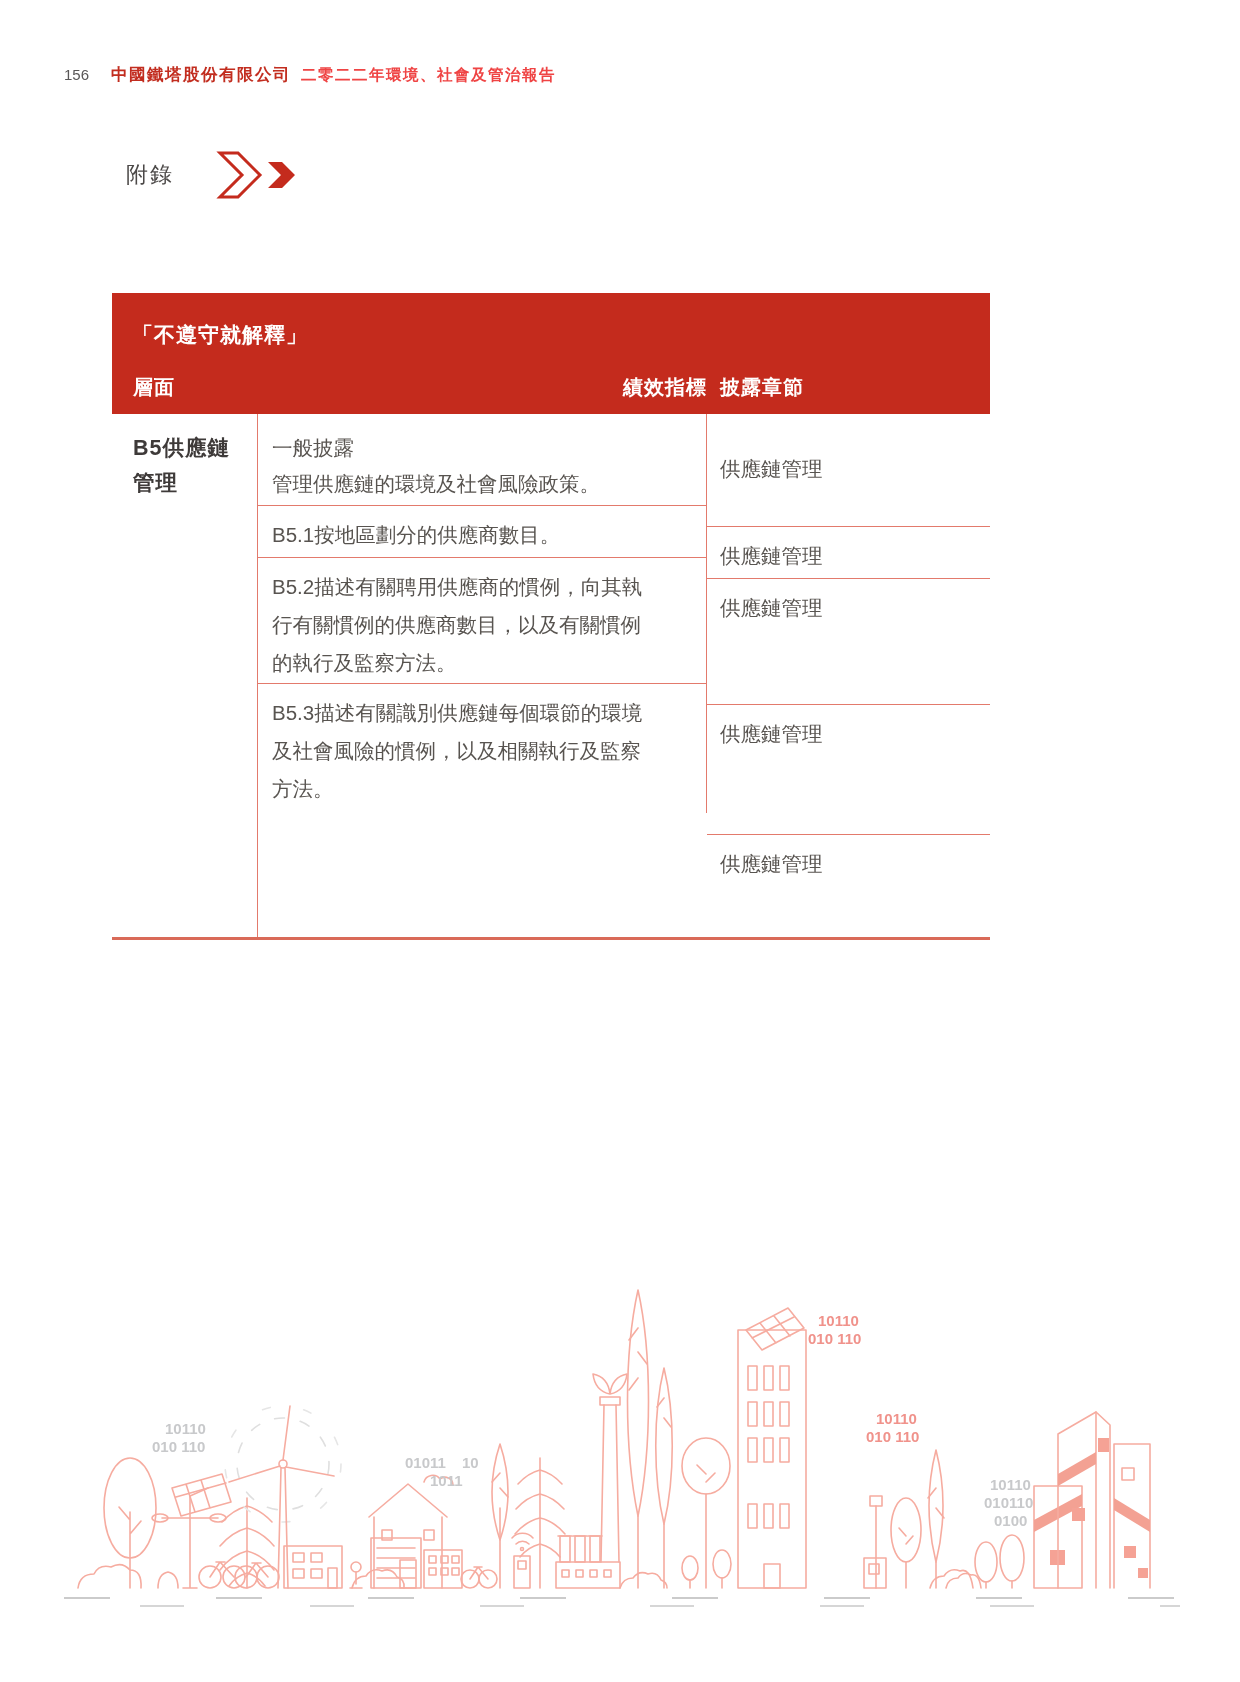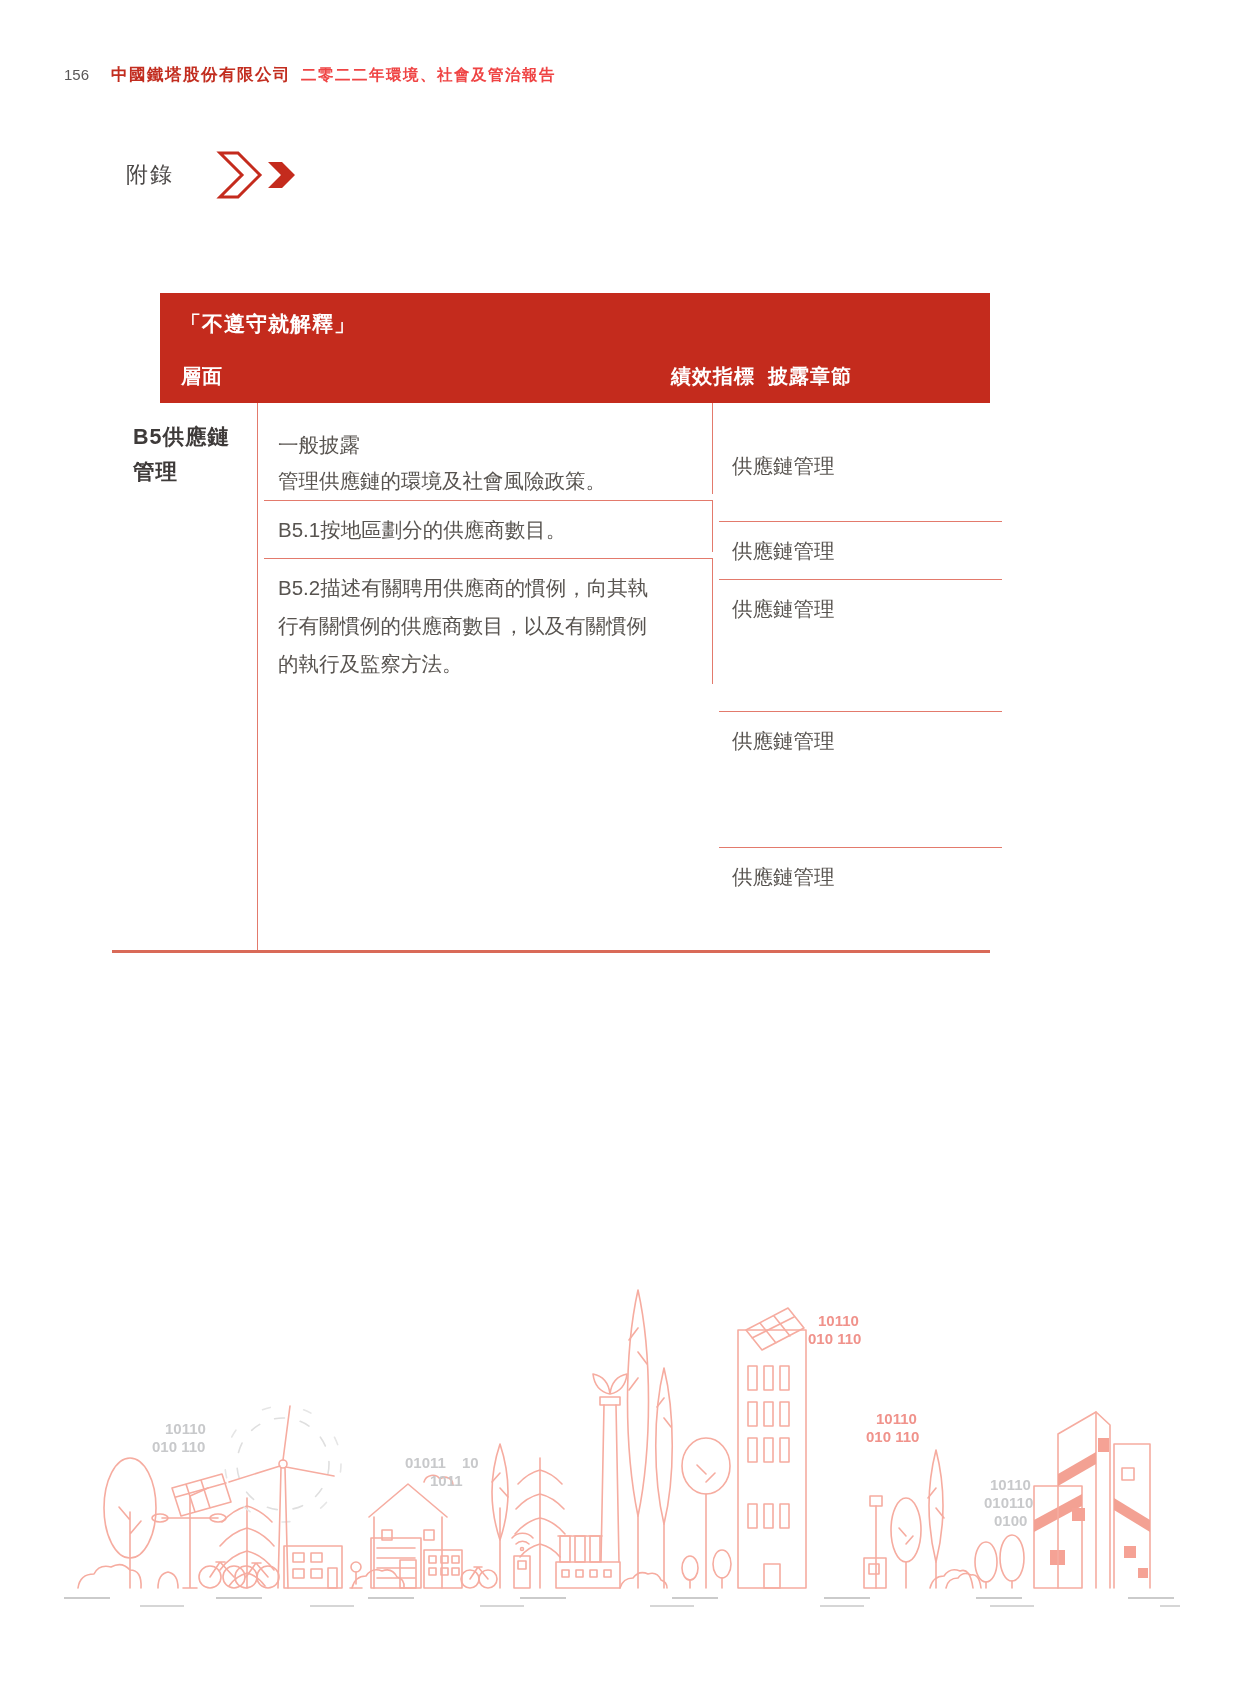--- a/index.html
+++ b/index.html
@@ -13,39 +13,39 @@
   .company    { font-size:16.5px; font-weight:bold; color:#C22D1F; letter-spacing:1.5px; margin-right:10px; }
   .report-title { font-size:15.5px; font-weight:bold; color:#ef4444; letter-spacing:1.5px; }
 
   
   .section-row { position:absolute; top:150px; left:126px; display:flex; align-items:center; }
   .section-label { font-size:22px; color:#4C4948; letter-spacing:2px; }
   .chevrons { margin-left:42px; }
 
   
   .esg-table { position:absolute; left:112px; top:293px; width:878px; }
-  .table-head { background:#C42B1D; color:#ffffff; padding:17px 0 13px 0;margin-left:48px; }
+  .table-head { background:#C42B1D; color:#ffffff; padding:28px 0 13px 0; }
   .table-title { font-size:21px; font-weight:bold; letter-spacing:1px; padding-left:20px; }
   .col-headers { display:grid; grid-template-columns:146px 449px 283px; margin-top:25px;
                  font-size:20px; font-weight:bold; letter-spacing:1px; }
   .ch-aspect { padding-left:21px; }
   .ch-kpi    { padding-left:15px;text-align:right; }
   .ch-disc   { padding-left:13px; }
 
   .table-body { display:grid; grid-template-columns:146px 449px 283px;
                 grid-template-rows:91px 52px 126px 130px 124px;
-                border-bottom:3px solid #D96A58; color:#585450; font-size:20.5px;gap:6px; }
+                border-bottom:3px solid #D96A58; color:#585450; font-size:20.5px; }
   .aspect-cell { grid-column:1; grid-row:1 / span 5; border-right:1.5px solid #E37A6C;
                  padding:17px 0 0 21px; font-weight:bold; font-size:21.5px; line-height:35px;
                  color:#3E3A39; letter-spacing:1px; }
   .aspect-cell span { display:block; }
   .cell-kpi  { grid-column:2; border-right:1.5px solid #E37A6C; padding:10px 48px 0 14px; line-height:38px; }
   .cell-kpi span { display:block; }
   .cell-disc { grid-column:3; padding:10px 0 0 13px; line-height:38px;margin-top:21px; }
-  .r1 { grid-row:1; padding-top:24px; line-height:36px;font-family:Liberation Serif, serif; }
+  .r1 { grid-row:1; padding-top:16px; line-height:36px;font-family:Liberation Serif, serif; }
   .r2 { grid-row:2; } .r3 { grid-row:3; } .r4 { grid-row:4; } .r5 { grid-row:5; }
   .bt { border-top:1.5px solid #E37A6C; }
 
   
   .art { position:absolute; left:0; top:1268px; width:1240px; height:332px; }
   .art path, .art rect, .art circle, .art ellipse {
     fill:none; stroke:#F6ACA0; stroke-width:1.6; stroke-linecap:round; stroke-linejoin:round;
   }
   .art .gdash  { stroke:#DFDFDF; stroke-dasharray:10 16; }
   .art .gdash2 { stroke:#E6E6E6; stroke-dasharray:8 34; }
@@ -100,20 +100,21 @@
         <span>管理供應鏈的環境及社會風險政策。</span>
       </div>
       <div class="cell-disc r1">供應鏈管理</div>
 
       <div class="cell-kpi r2 bt">B5.1按地區劃分的供應商數目。</div>
       <div class="cell-disc r2 bt">供應鏈管理</div>
 
       <div class="cell-kpi r3 bt">B5.2描述有關聘用供應商的慣例，向其執行有關慣例的供應商數目，以及有關慣例的執行及監察方法。</div>
       <div class="cell-disc r3 bt">供應鏈管理</div>
 
+      <div class="cell-kpi r4 bt">B5.3描述有關識別供應鏈每個環節的環境及社會風險的慣例，以及相關執行及監察方法。</div>
       <div class="cell-disc r4 bt">供應鏈管理</div>
 
       <div class="cell-disc r5 bt">供應鏈管理</div>
     </div>
   </section>
 
   <svg class="art" viewBox="0 0 1240 332">
 
     <g>
       <path d="M78,320 q2,-14 16,-14 q5,-10 17,-7 q11,-6 19,3 q12,0 11,18"></path>

